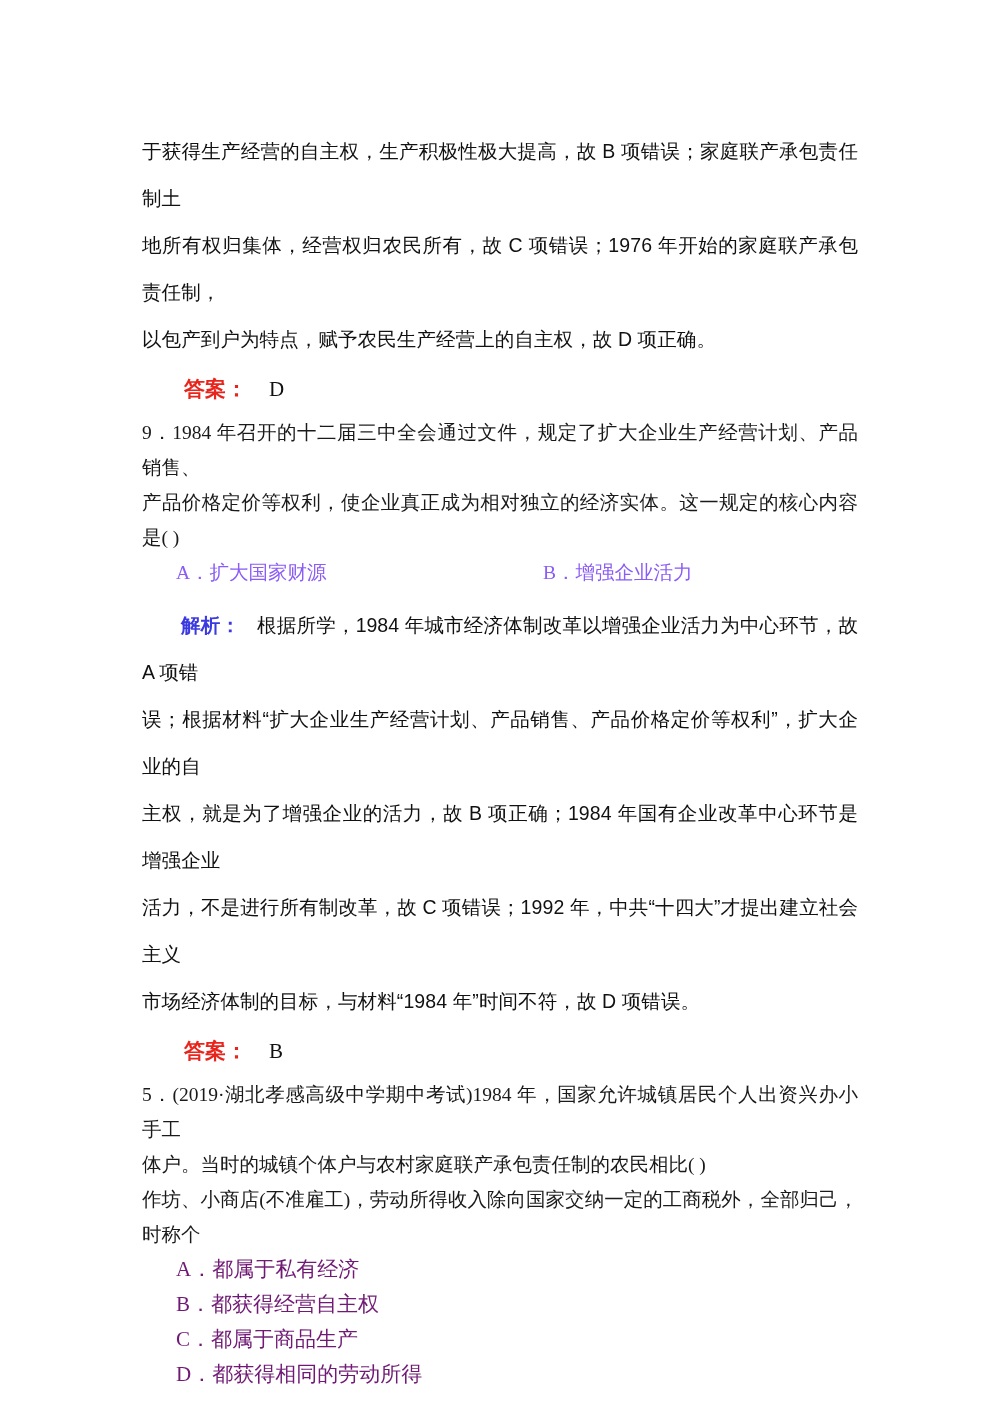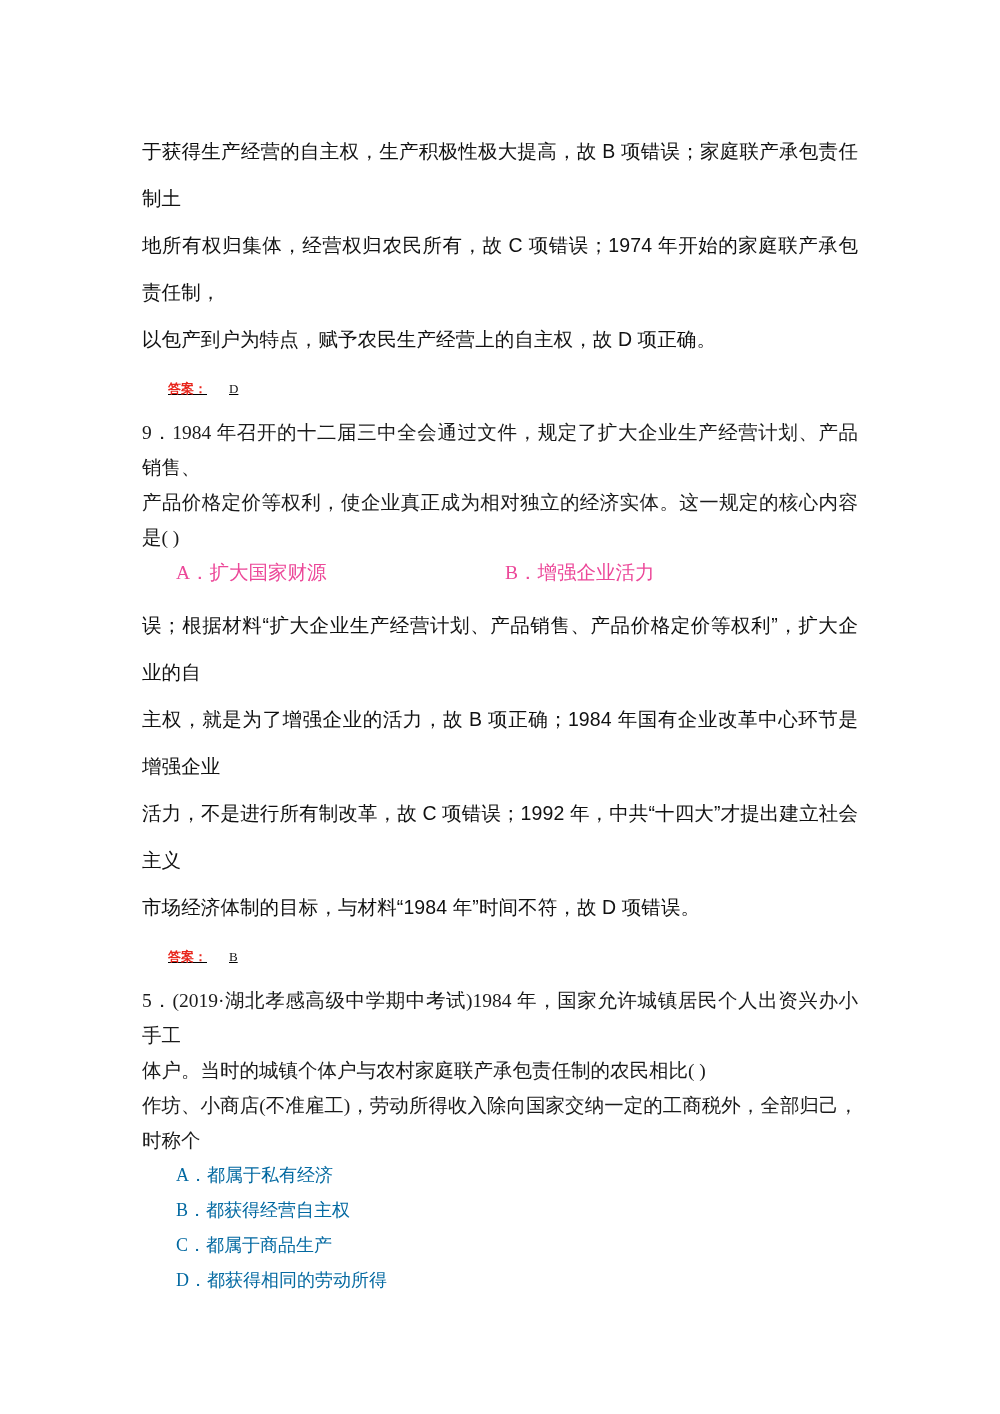--- a/index.html
+++ b/index.html
@@ -59,37 +59,38 @@
     text-justify: inter-ideograph;
     margin: 0;
     color: #1a1a1a;
   }
 
   .opt-row {
     display: flex;
     font-family: "Liberation Serif", "DejaVu Serif", serif;
     font-size: 19.5px;
     line-height: 35px;
-    color: #ec4899;
+    color: #8b5cf6;
   }
   .opt-col-a {
     width: 363px;
     padding-left: 34px;
     box-sizing: border-box;
     flex: none;
   }
   .opt-col-b {
     flex: 1;
+    margin-left: 38px;
   }
   .opt-single {
     padding-left: 34px;
     font-family: "Liberation Serif", "DejaVu Serif", serif;
-    font-size: 18px;
+    font-size: 21px;
     line-height: 35px;
-    color: #0369a1;
+    color: #701a75;
   }
 
   
   .labelled {
     font-family: "Liberation Sans", "DejaVu Sans", sans-serif;
     font-size: 19.5px;
     line-height: 47px;
     text-align: justify;
     text-justify: inter-ideograph;
     margin: 0;
@@ -101,45 +102,44 @@
     font-weight: 700;
     font-family: "Liberation Sans", "DejaVu Sans", sans-serif;
   }
   .lbl-analysis {
     color: #3a3ae0;
     font-weight: 700;
     font-family: "Liberation Sans", "DejaVu Sans", sans-serif;
   }
   .ans-line {
     font-family: "Liberation Sans", "DejaVu Sans", sans-serif;
-    font-size: 13px;
+    font-size: 21px;
     line-height: 40px;
     text-indent: 2em;
     margin: 0;
-    text-decoration: underline;
   }
   .ans-val {
     font-family: "Liberation Serif", "DejaVu Serif", serif;
     color: #111;
     font-weight: 400;
     padding-left: 22px;
   }
 
   .gap-sm { height: 6px; }
   .gap-md { height: 12px; }
 </style>
 </head>
 <body>
 
 <div class="page">
   <div class="content">
 
     <div>
       <p class="prose">于获得生产经营的自主权，生产积极性极大提高，故 B 项错误；家庭联产承包责任制土</p>
-      <p class="prose">地所有权归集体，经营权归农民所有，故 C 项错误；1974 年开始的家庭联产承包责任制，</p>
+      <p class="prose">地所有权归集体，经营权归农民所有，故 C 项错误；1976 年开始的家庭联产承包责任制，</p>
       <p class="prose">以包产到户为特点，赋予农民生产经营上的自主权，故 D 项正确。</p>
     </div>
 
     <div class="gap-sm"></div>
 
     <p class="ans-line"><span class="lbl-answer">答案：</span><span class="ans-val">D</span></p>
 
     <div class="gap-sm"></div>
 
     <div>
@@ -147,20 +147,21 @@
       <p class="ser">产品价格定价等权利，使企业真正成为相对独立的经济实体。这一规定的核心内容是(        )</p>
 
       <div class="opt-row">
         <div class="opt-col-a"><span>A．</span><span>扩大国家财源</span></div>
         <div class="opt-col-b"><span>B．</span><span>增强企业活力</span></div>
       </div>
 
       <div class="gap-md"></div>
 
       <div>
+        <p class="labelled"><span class="lbl-analysis">解析：</span>&nbsp;&nbsp;&nbsp;<span>根据所学，1984 年城市经济体制改革以增强企业活力为中心环节，故 A 项错</span></p>
         <p class="prose">误；根据材料“扩大企业生产经营计划、产品销售、产品价格定价等权利”，扩大企业的自</p>
         <p class="prose">主权，就是为了增强企业的活力，故 B 项正确；1984 年国有企业改革中心环节是增强企业</p>
         <p class="prose">活力，不是进行所有制改革，故 C 项错误；1992 年，中共“十四大”才提出建立社会主义</p>
         <p class="prose">市场经济体制的目标，与材料“1984 年”时间不符，故 D 项错误。</p>
       </div>
 
       <div class="gap-sm"></div>
 
       <p class="ans-line"><span class="lbl-answer">答案：</span><span class="ans-val">B</span></p>
     </div>

